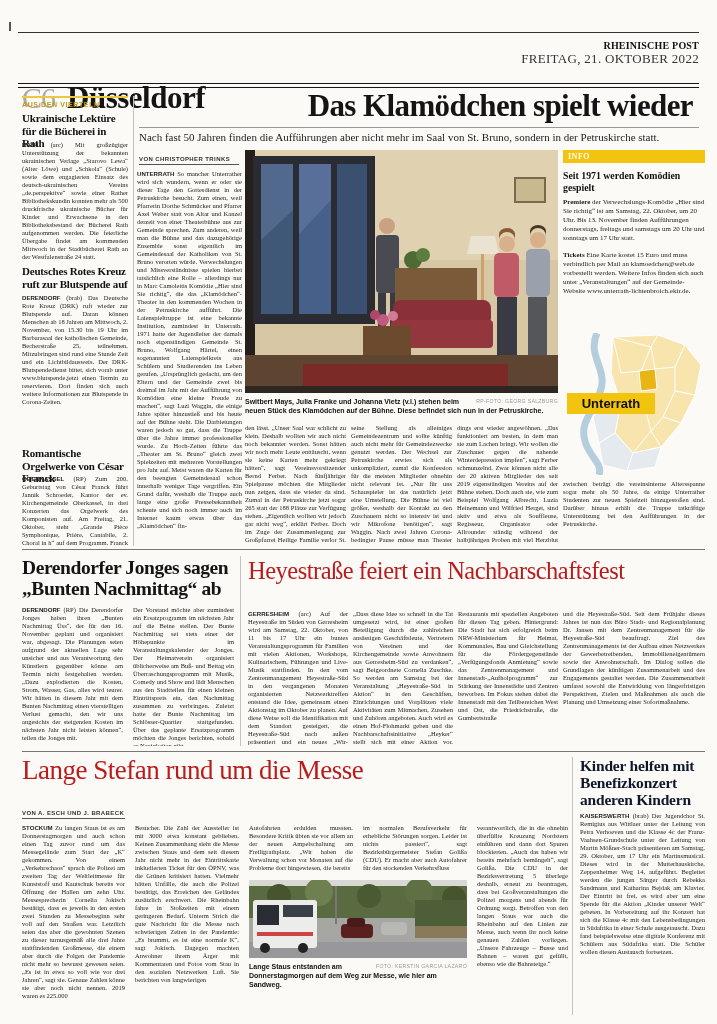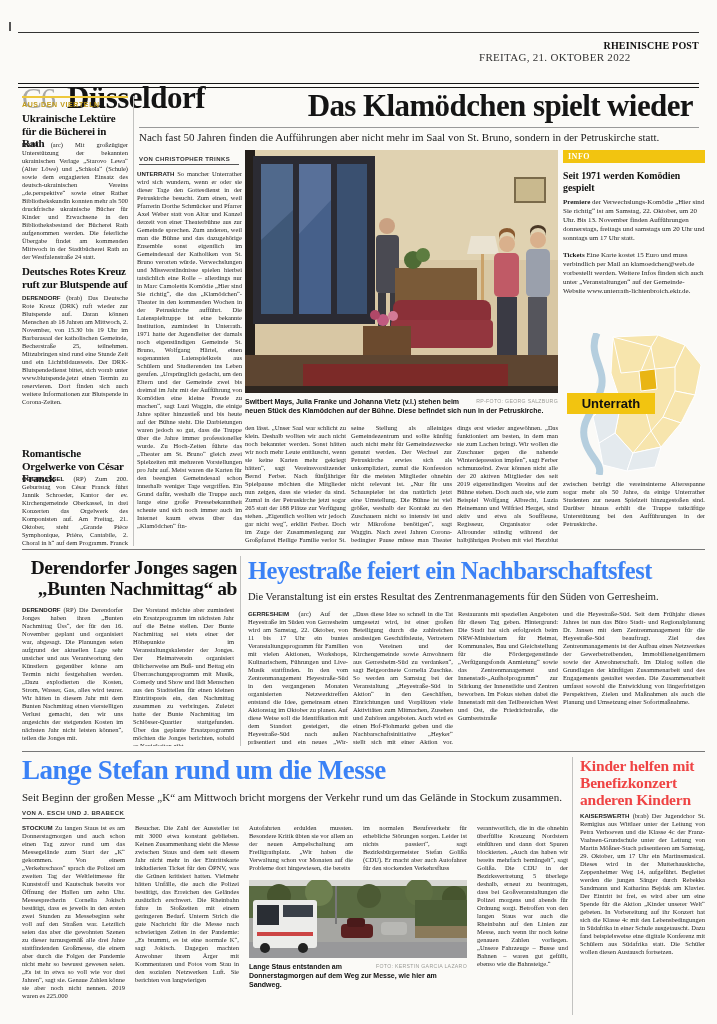--- a/index.html
+++ b/index.html
@@ -7,38 +7,38 @@
         font-family:"Liberation Serif",serif;overflow:hidden;}
   .abs{position:absolute;}
   .rule-h{background:#777;height:1px;}
   .rule-v{background:#c2c2c0;width:1px;}
   .hairline{background:#333;height:1px;}
   .dbl-rule{height:3px;border-top:1.3px solid #161616;border-bottom:1.3px solid #161616;}
   .bt{font-size:6.5px;line-height:8px;text-align:justify;color:#222;overflow:hidden;}
   .bt .lead{font-family:"Liberation Sans",sans-serif;font-weight:bold;font-size:6.1px;}
   .rail-title{font-weight:bold;font-size:11px;line-height:12.6px;letter-spacing:-0.2px;color:#111;}
   .headline-xl{font-weight:bold;font-size:31px;line-height:32px;letter-spacing:-0.6px;color:#141414;}
-  .headline-l{font-weight:bold;font-size:24.5px;line-height:26px;letter-spacing:-0.5px;color:#3b82f6;}
+  .headline-l{font-weight:normal;font-size:24.5px;line-height:26px;letter-spacing:-0.5px;color:#b91c1c;}
   .headline-m{font-weight:bold;font-size:19.5px;line-height:21px;letter-spacing:-0.4px;color:#141414;}
-  .headline-s{font-weight:bold;font-size:15.5px;line-height:17px;letter-spacing:-0.2px;color:#ef4444;}
+  .headline-s{font-weight:bold;font-size:15.5px;line-height:17px;letter-spacing:-0.2px;color:#0f172a;}
   .subtitle{font-size:11px;line-height:13px;color:#222;}
   .byline{font-family:"Liberation Sans",sans-serif;font-weight:bold;font-size:6px;letter-spacing:.4px;
           color:#333;border-bottom:.8px solid #555;padding-bottom:2px;text-transform:uppercase;}
   .caption{font-family:"Liberation Sans",sans-serif;font-weight:bold;font-size:7px;line-height:9px;color:#111;}
   .credit{font-family:"Liberation Sans",sans-serif;font-weight:normal;font-size:5.2px;color:#9a9a96;
           float:right;letter-spacing:.3px;}
   .info-box{font-family:Liberation Serif, serif;}
   .info-bar{background:#f2c410;color:#fff;font-weight:bold;font-size:8px;line-height:13px;
             padding:0 5px;letter-spacing:.5px;}
   .info-title{font-weight:bold;font-size:9.8px;line-height:11.5px;color:#111;margin:7px 0 5px 0;}
   .info-p{font-size:7px;line-height:9px;color:#222;margin:0 0 8px 0;text-align:left;}
   .rail-label{font-family:"Liberation Sans",sans-serif;font-weight:bold;font-size:7px;letter-spacing:.6px;
               color:#c09a18;border-top:2.5px solid #eec83c;padding-top:3px;}
   .brand{font-weight:bold;font-size:10px;letter-spacing:.2px;color:#111;text-align:right;}
-  .pagedate{font-size:11px;color:#333;text-align:left;letter-spacing:.3px;}
+  .pagedate{font-size:13px;color:#333;text-align:right;letter-spacing:.3px;}
   .c6{font-size:30px;color:#a9a9a7;letter-spacing:-1px;}
   .city{font-size:31px;font-weight:bold;letter-spacing:-.5px;color:#141414;}
   svg{display:block;}
 </style>
 </head>
 <body>
 
 <div class="page">
 
   <div class="abs" style="left:9px;top:22px;width:2px;height:9px;background:#555;"></div>
@@ -157,42 +157,40 @@
       </g>
       <path d="M34,0 C24,22 44,36 38,56 C32,78 16,88 22,108 C26,124 40,130 36,142" stroke="#b5cede" stroke-width="7" fill="none"></path>
       <rect x="4" y="60" width="88" height="21" fill="#f2c410"></rect>
       <text x="48" y="75" text-anchor="middle" font-family="Liberation Sans, sans-serif" font-size="13" font-weight="bold" fill="#111">Unterrath</text>
     </svg>
   </div>
   <div class="abs bt" style="left:563px;top:480px;width:142px;height:66px;">zwischen beträgt die vereinsinterne Altersspanne sogar mehr als 50 Jahre, da einige Unterrather Studenten zur neuen Spielzeit hinzugestoßen sind. Darüber hinaus erhält die Truppe tatkräftige Unterstützung bei den Aufführungen in der Petruskirche.</div>
 
   <div class="abs rule-h" style="left:22px;top:549px;width:683px;"></div>
 
-  <div class="abs headline-m" style="left:22px;top:557px;width:215px;text-align:right;">Derendorfer Jonges sagen „Bunten Nachmittag“ ab</div>
+  <div class="abs headline-m" style="left:22px;top:557px;width:215px;">Derendorfer Jonges sagen „Bunten Nachmittag“ ab</div>
   <div class="abs bt" style="left:22px;top:606px;width:101px;height:140px;">
     <span class="lead">DERENDORF</span>
     <span>(RP) Die Derendorfer Jonges haben ihren „Bunten Nachmittag Üss“, der für den 16. November geplant und organisiert war, abgesagt. Die Planungen seien aufgrund der aktuellen Lage sehr unsicher und aus Verantwortung den Künstlern gegenüber könne am Termin nicht festgehalten werden. „Dazu explodierten die Kosten, Strom, Wasser, Gas, alles wird teurer. Wir hätten in diesem Jahr mit dem Bunten Nachmittag einen vierstelligen Verlust gemacht, den wir uns angesichts der steigenden Kosten im nächsten Jahr nicht leisten können“, teilen die Jonges mit.</span>
   </div>
   <div class="abs bt" style="left:133px;top:606px;width:101px;height:140px;">Der Vorstand möchte aber zumindest ein Ersatzprogramm im nächsten Jahr auf die Beine stellen. Der Bunte Nachmittag sei stets einer der Höhepunkte im Veranstaltungskalender der Jonges. Der Heimatverein organisiert üblicherweise am Buß- und Bettag ein Überraschungsprogramm mit Musik, Comedy und Show und lädt Menschen aus den Stadtteilen für einen kleinen Eintrittspreis ein, den Nachmittag zusammen zu verbringen. Zuletzt hatte der Bunte Nachmittag im Schlösser-Quartier stattgefunden. Über das geplante Ersatzprogramm möchten die Jonges berichten, sobald es Neuigkeiten gibt.</div>
   <div class="abs rule-v" style="left:240px;top:556px;height:190px;"></div>
 
   <div class="abs headline-l" style="left:248px;top:558px;width:457px;">Heyestraße feiert ein Nachbarschaftsfest</div>
-  <div class="abs subtitle" style="left:248px;top:590px;width:457px;font-size:10.5px;">Die Veranstaltung ist ein erstes Resultat des Zentrenmanagements für den Süden von Gerresheim.</div>
   <div class="abs bt" style="left:248px;top:610px;width:100px;height:136px;">
     <span class="lead">GERRESHEIM</span>
     <span>(arc) Auf der Heyestraße im Süden von Gerresheim wird am Samstag, 22. Oktober, von 11 bis 17 Uhr ein buntes Veranstaltungsprogramm für Familien mit vielen Aktionen, Workshops, Kulinarischem, Führungen und Live-Musik stattfinden. In den vom Zentrenmanagement Heyestraße-Süd in den vergangenen Monaten organisierten Netzwerktreffen entstand die Idee, gemeinsam einen Aktionstag im Oktober zu planen. Auf diese Weise soll die Identifikation mit dem Standort gesteigert, die Heyestraße-Süd nach außen präsentiert und ein neues „Wir-Gefühl“ geschaffen wer-</span>
   </div>
   <div class="abs bt" style="left:353px;top:610px;width:100px;height:136px;">„Dass diese Idee so schnell in die Tat umgesetzt wird, ist einer großen Beteiligung durch die zahlreichen ansässigen Geschäftsleute, Vertretern von Vereinen und der Kirchengemeinde sowie Anwohnern aus Gerresheim-Süd zu verdanken“, sagt Beigeordnete Cornelia Zuschke. So werden am Samstag bei der Veranstaltung „Heyestraße-Süd in Aktion“ in den Geschäften, Einrichtungen und Vorplätzen viele Aktivitäten zum Mitmachen, Zusehen und Zuhören angeboten. Auch wird es einen Hof-Flohmarkt geben und die Nachbarschaftsinitiative „Heyker“ stellt sich mit einer Aktion vor. Kulinarisch wird es in den Cafés und</div>
   <div class="abs bt" style="left:458px;top:610px;width:100px;height:136px;">Restaurants mit speziellen Angeboten für diesen Tag geben. Hintergrund: Die Stadt hat sich erfolgreich beim NRW-Ministerium für Heimat, Kommunales, Bau und Gleichstellung für die Fördergegenstände „Verfügungsfonds Anmietung“ sowie das Zentrenmanagement und Innenstadt-„Aufholprogramm“ zur Stärkung der Innenstädte und Zentren beworben. Im Fokus stehen dabei die Innenstadt mit den Teilbereichen West und Ost, die Friedrichstraße, die Gumbertstraße</div>
   <div class="abs bt" style="left:563px;top:610px;width:142px;height:136px;">und die Heyestraße-Süd. Seit dem Frühjahr dieses Jahres ist nun das Büro Stadt- und Regionalplanung Dr. Jansen mit dem Zentrenmanagement für die Heyestraße-Süd beauftragt. Ziel des Zentrenmanagements ist der Aufbau eines Netzwerkes der Gewerbetreibenden, Immobilieneigentümern sowie der Anwohnerschaft. Im Dialog sollen die Grundlagen der künftigen Zusammenarbeit und des Engagements gestaltet werden. Die Zusammenarbeit umfasst sowohl die Entwicklung von längerfristigen Perspektiven, Zielen und Maßnahmen als auch die Planung und Umsetzung einer Sofortmaßnahme.</div>
 
   <div class="abs rule-h" style="left:22px;top:751px;width:683px;"></div>
 
   <div class="abs headline-l" style="left:22px;top:757px;width:545px;font-size:27px;">Lange Stefan rund um die Messe</div>
-  <div class="abs subtitle" style="left:22px;top:791px;width:545px;">Seit Beginn der großen Messe „K“ am Mittwoch bricht morgens der Verkehr rund um das Gelände in Stockum zusammen.</div>
   <div class="abs byline" style="left:22px;top:810px;width:103px;">VON A. ESCH UND J. BRABECK</div>
 
   <div class="abs bt" style="left:22px;top:824px;width:103px;height:192px;">
     <span class="lead">STOCKUM</span>
     <span>Zu langen Staus ist es am Donnerstagmorgen und auch schon einen Tag zuvor rund um das Messegelände zum Start der „K“ gekommen. Von einem „Verkehrschaos“ sprach die Polizei am zweiten Tag der Weltleitmesse für Kunststoff und Kautschuk bereits vor Öffnung der Hallen um zehn Uhr. Messesprecherin Cornelia Jokisch bestätigt, dass es jeweils in den ersten zwei Stunden zu Messebeginn sehr voll auf den Straßen war. Letztlich seien das aber die gewohnten Szenen zu dieser turnusgemäß alle drei Jahre stattfindenden Großmesse, die einem aber durch die Folgen der Pandemie nicht mehr so bewusst gewesen seien. „Es ist in etwa so voll wie vor drei Jahren“, sagt sie. Genaue Zahlen könne sie aber noch nicht nennen. 2019 waren es 225.000</span>
   </div>
   <div class="abs bt" style="left:135px;top:824px;width:104px;height:192px;">Besucher. Die Zahl der Aussteller ist mit 3000 etwa konstant geblieben. Keinen Zusammenhang sieht die Messe zwischen Staus und dem seit diesem Jahr nicht mehr in der Eintrittskarte inkludierten Ticket für den ÖPNV, was die Grünen kritisiert hatten. Vielmehr hätten Unfälle, die auch die Polizei bestätigt, das Erreichen des Geländes zusätzlich erschwert. Die Rheinbahn fahre in Stoßzeiten mit einem geringeren Bedarf. Unterm Strich die gute Nachricht für die Messe nach schwierigen Zeiten in der Pandemie: „Es brummt, es ist eine normale K“, sagt Jokisch. Dagegen machten Anwohner ihrem Ärger mit Kommentaren und Fotos vom Stau in den sozialen Netzwerken Luft. Sie berichten von langwierigen</div>
   <div class="abs bt" style="left:249px;top:824px;width:104px;height:52px;">Autofahrten erdulden mussten. Besondere Kritik übten sie vor allem an der neuen Ampelschaltung am Freiligrathplatz. „Wir haben die Verwaltung schon vor Monaten auf die Probleme dort hingewiesen, die bereits</div>
   <div class="abs bt" style="left:363px;top:824px;width:104px;height:52px;">im normalen Berufsverkehr für erhebliche Störungen sorgen. Leider ist nichts passiert“, sagt Bezirksbürgermeister Stefan Golißa (CDU). Er macht aber auch Autofahrer für den stockenden Verkehrsfluss</div>
   <div class="abs bt" style="left:477px;top:824px;width:91px;height:192px;">verantwortlich, die in die ohnehin überfüllte Kreuzung Nordstern einführen und dann dort Spuren blockierten. „Auch das haben wir bereits mehrfach bemängelt“, sagt Golißa. Die CDU in der Bezirksvertretung 5 überlege deshalb, erneut zu beantragen, dass bei Großveranstaltungen die Polizei morgens und abends für Ordnung sorgt. Betroffen von den langen Staus war auch die Rheinbahn auf den Linien zur Messe, auch wenn ihr noch keine genauen Zahlen vorliegen. „Unsere Fahrzeuge – Busse und Bahnen – waren gut gefüllt, ebenso wie die Bahnsteige.“</div>

